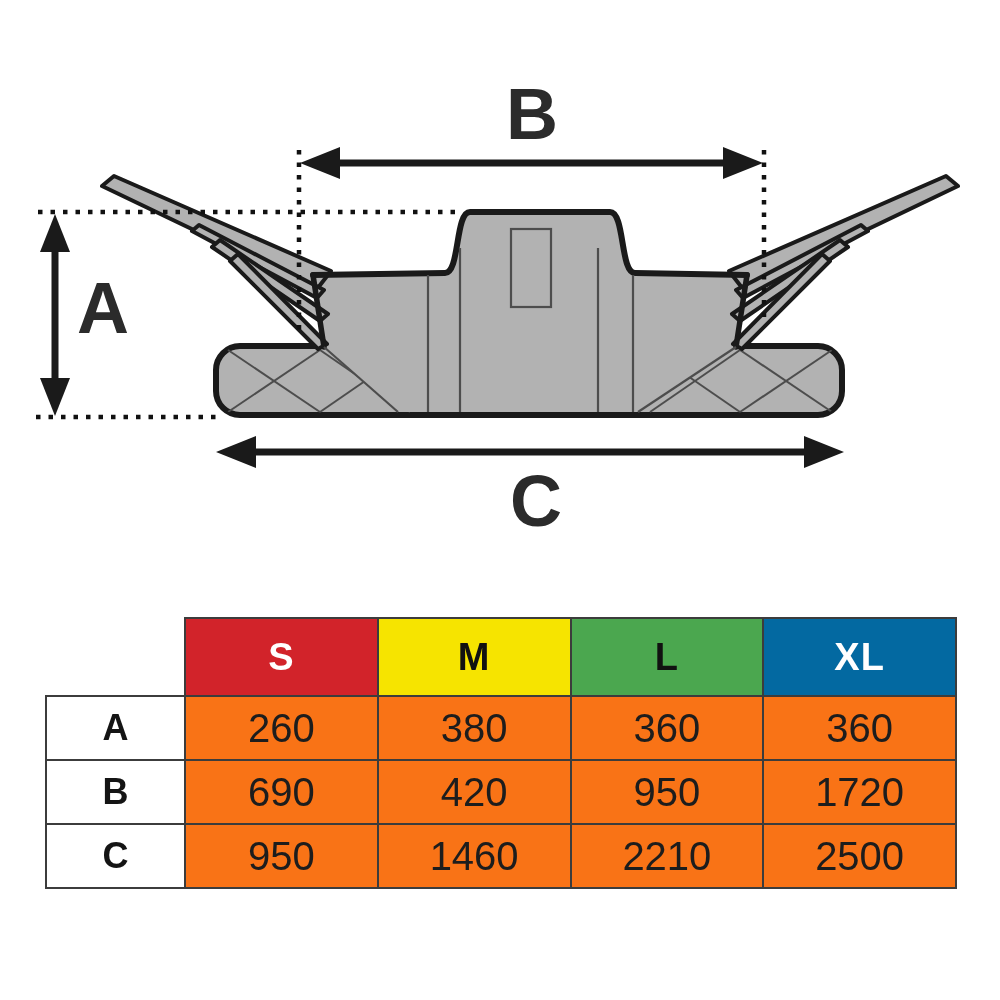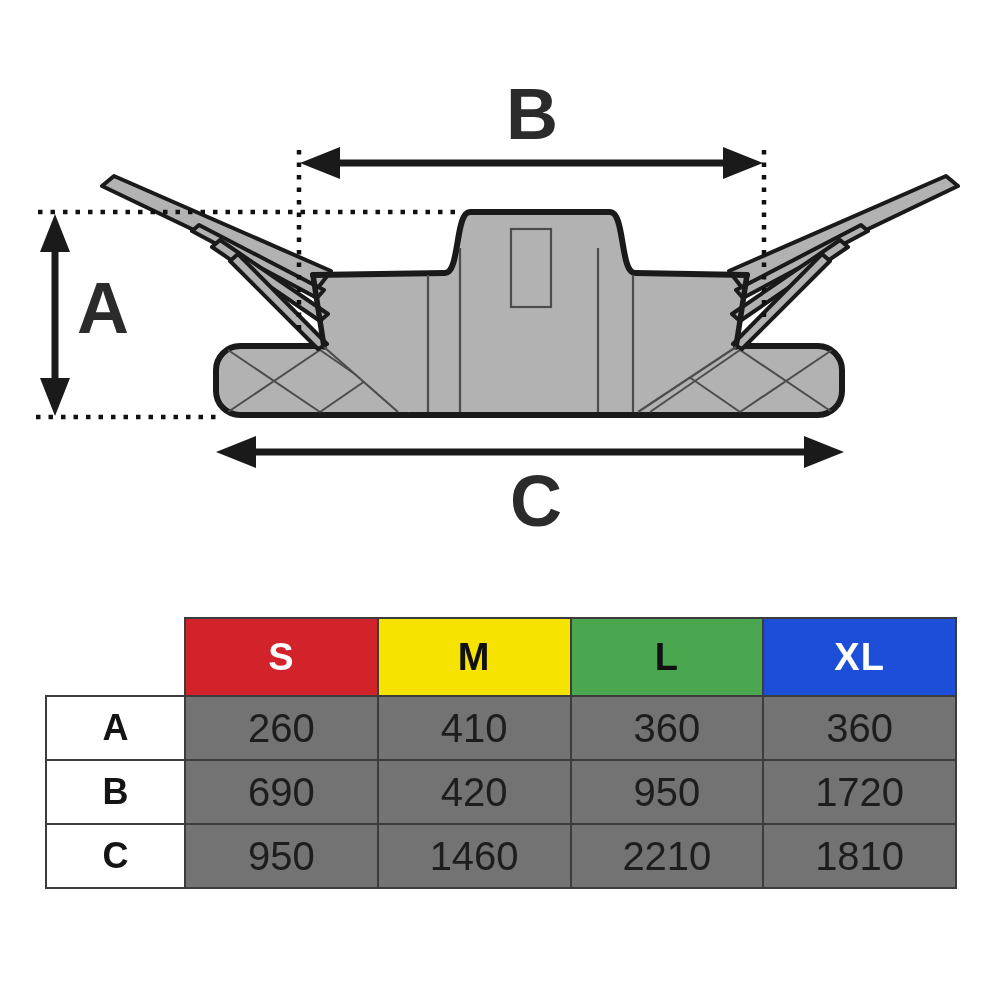--- a/index.html
+++ b/index.html
@@ -28,21 +28,21 @@
   .size-table thead tr{height:78px;}
   .size-table tbody tr{height:64px;}
   .size-table .corner-cell{border:none;background:transparent;}
   .size-table th.size-head{
     font-weight:bold;font-size:38px;letter-spacing:1px;
   }
   .size-table td.row-label{
     font-weight:bold;font-size:36px;color:#141414;background:#ffffff;
   }
   .size-table td.dim-value{
-    font-size:40px;color:#1d1d1d;font-weight:normal;background:#737373;
+    font-size:40px;color:#1d1d1d;font-weight:normal;background:#f97316;
   }
 </style>
 </head>
 <body>
 
 <div class="diagram-wrap">
 <svg viewBox="0 0 1000 560" width="1000" height="560">
   <defs>
     <clipPath id="cushclip">
           <rect x="216" y="346" width="626" height="69" rx="24"></rect>
@@ -134,39 +134,39 @@
       <col>
       <col>
       <col>
   </colgroup>
   <thead>
     <tr>
       <th class="corner-cell"></th>
       <th class="size-head" style="background-color: rgb(210, 35, 42); color: rgb(255, 255, 255);">S</th>
       <th class="size-head" style="background-color: rgb(246, 228, 0); color: rgb(17, 17, 17);">M</th>
       <th class="size-head" style="background-color: rgb(75, 167, 79); color: rgb(17, 17, 17);">L</th>
-      <th class="size-head" style="background-color: #1d4ed8; color: rgb(255, 255, 255);">XL</th>
+      <th class="size-head" style="background-color: #0369a1; color: rgb(255, 255, 255);">XL</th>
     </tr>
   </thead>
   <tbody>
     <tr>
       <td class="row-label">A</td>
       <td class="dim-value">260</td>
-      <td class="dim-value">410</td>
+      <td class="dim-value">380</td>
       <td class="dim-value">360</td>
       <td class="dim-value">360</td>
     </tr>
     <tr>
       <td class="row-label">B</td>
       <td class="dim-value">690</td>
       <td class="dim-value">420</td>
       <td class="dim-value">950</td>
       <td class="dim-value">1720</td>
     </tr>
     <tr>
       <td class="row-label">C</td>
       <td class="dim-value">950</td>
       <td class="dim-value">1460</td>
       <td class="dim-value">2210</td>
-      <td class="dim-value">1810</td>
+      <td class="dim-value">2500</td>
     </tr>
   </tbody>
 </table>
 
 </body></html>

